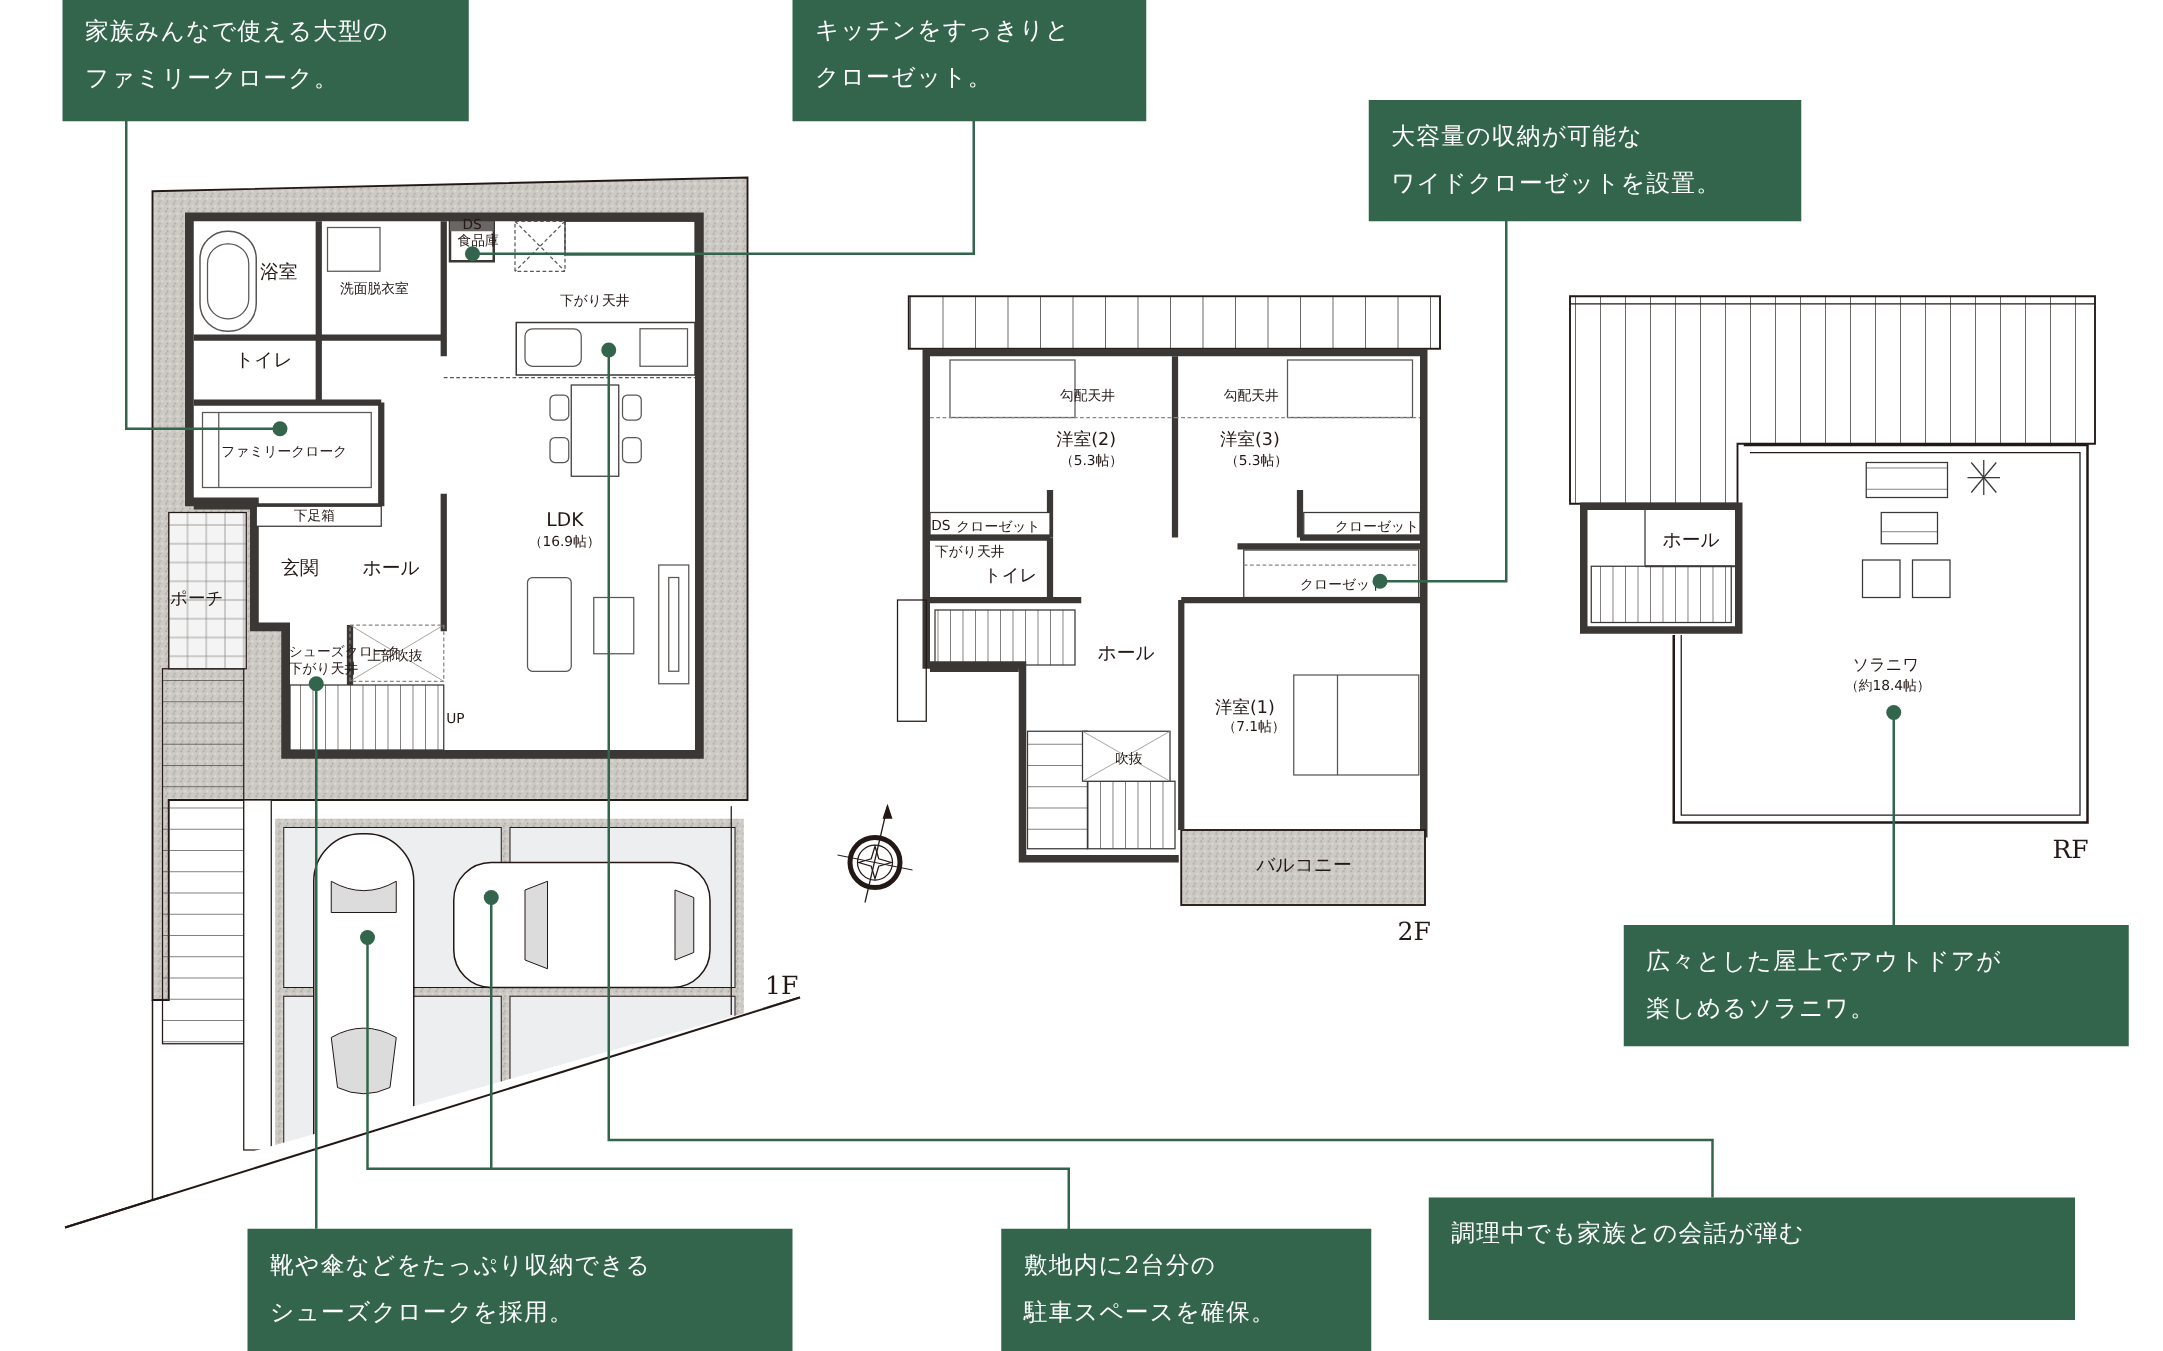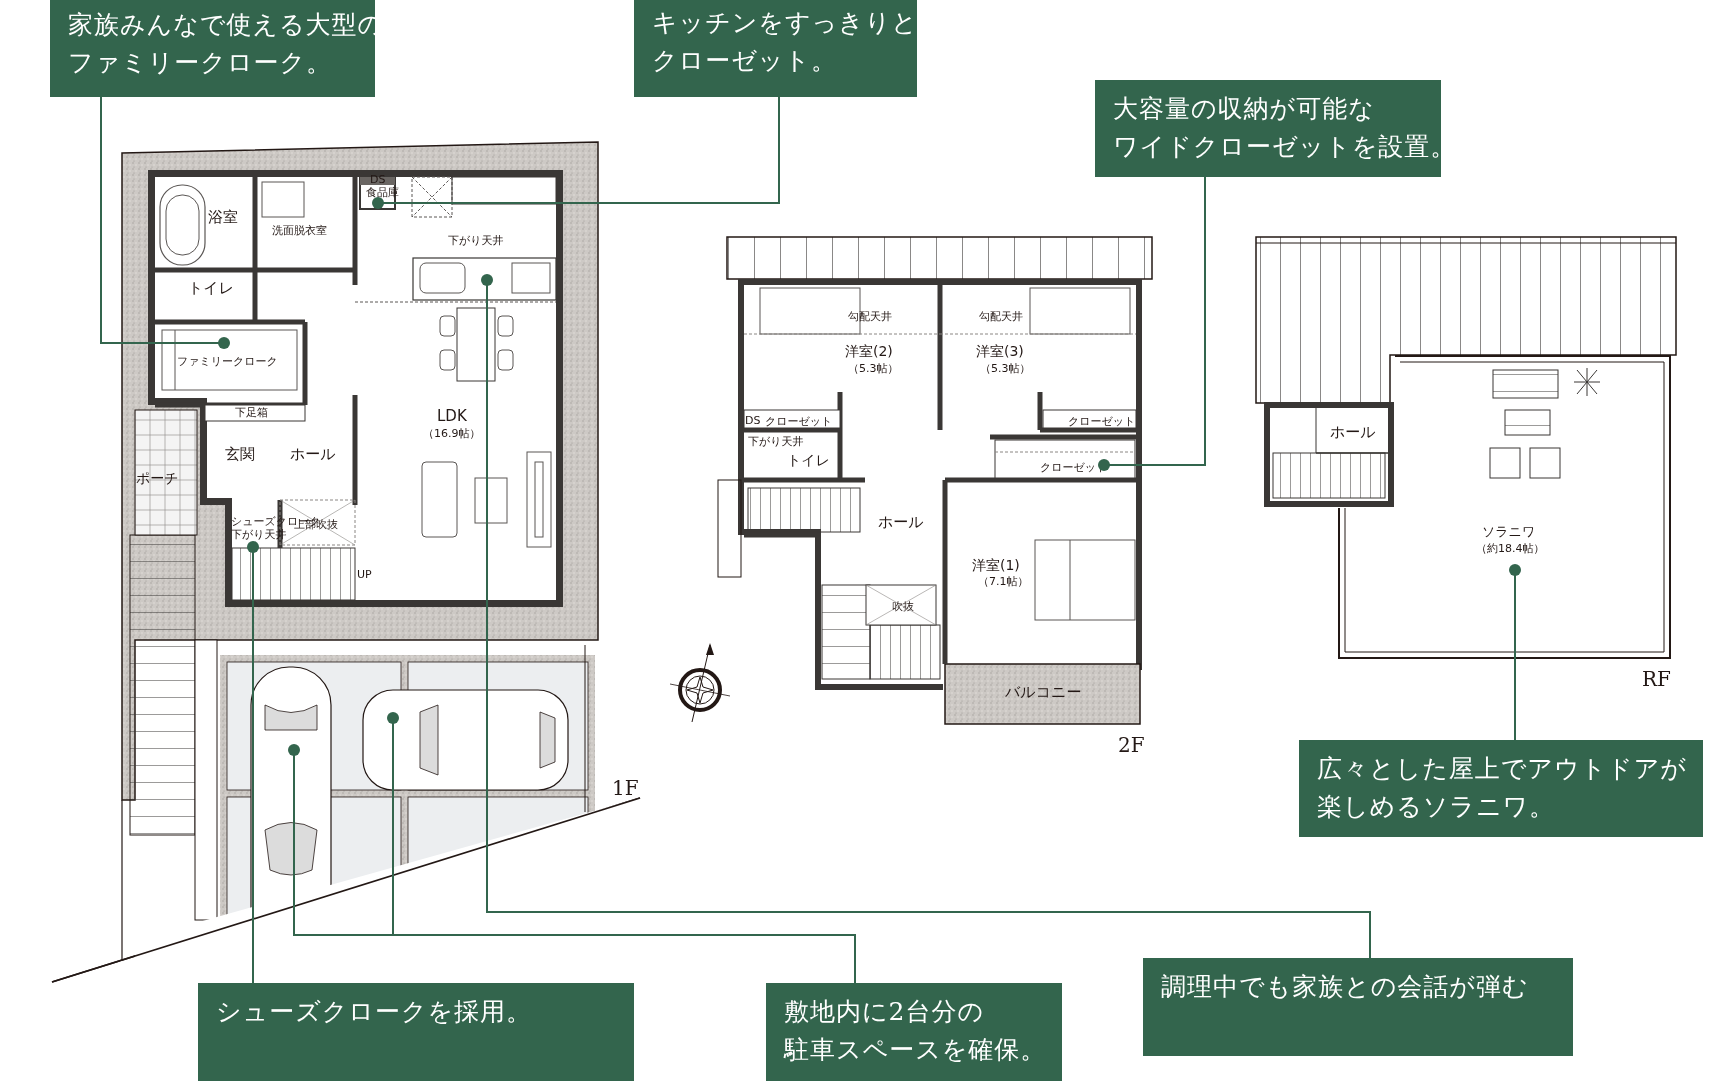--- a/index.html
+++ b/index.html
@@ -1,18 +1,18 @@
 <!DOCTYPE html>
 <html><head>
 <meta charset="utf-8">
 <style>
   html,body{margin:0;padding:0;background:#ffffff;}
   body{width:1730px;height:1081px;position:relative;overflow:hidden;font-family:"DejaVu Serif","Liberation Serif",serif;}
   #plan{position:absolute;left:0;top:0;width:1730px;height:1081px;}
-  .callout{position:absolute;background:#33654d;color:#ffffff;box-sizing:border-box;font-family:"DejaVu Serif","Liberation Serif",serif;font-size:25px;line-height:38px;padding:10px 18px;letter-spacing:1px;white-space:nowrap;}
+  .callout{position:absolute;background:#33654d;color:#ffffff;box-sizing:border-box;font-family:"DejaVu Serif","Liberation Serif",serif;font-size:19px;line-height:38px;padding:10px 18px;letter-spacing:1px;white-space:nowrap;}
   .callout span{display:block;}
   .room{font-family:"DejaVu Sans","Liberation Sans",sans-serif;fill:#231815;}
   .lbl{font-family:"DejaVu Sans","Liberation Sans",sans-serif;font-size:11px;fill:#231815;}
   .floor-tag{font-family:"DejaVu Serif","Liberation Serif",serif;font-size:20px;fill:#231815;}
 </style>
 </head>
 <body>
 
 <svg id="plan" viewBox="0 0 1730 1081" xmlns="http://www.w3.org/2000/svg">
   <defs>
@@ -301,23 +301,24 @@
   <span>大容量の収納が可能な</span>
   <span>ワイドクローゼットを設置。</span>
 </div>
 
 <div class="callout" style="left:1299px;top:740px;width:404px;height:97px;">
   <span>広々とした屋上でアウトドアが</span>
   <span>楽しめるソラニワ。</span>
 </div>
 
 <div class="callout" style="left:198px;top:983px;width:436px;height:98px;">
+  <span>靴や傘などをたっぷり収納できる</span>
   <span>シューズクロークを採用。</span>
 </div>
 
-<div class="callout" style="left:766px;top:983px;width:296px;height:98px;">
+<div class="callout" style="left:801px;top:983px;width:296px;height:98px;">
   <span>敷地内に2台分の</span>
   <span>駐車スペースを確保。</span>
 </div>
 
-<div class="callout" style="left:1143px;top:958px;width:430px;height:98px;">
+<div class="callout" style="left:1143px;top:958px;width:517px;height:98px;">
   <span>調理中でも家族との会話が弾む</span>
 </div>
 
 </body></html>

